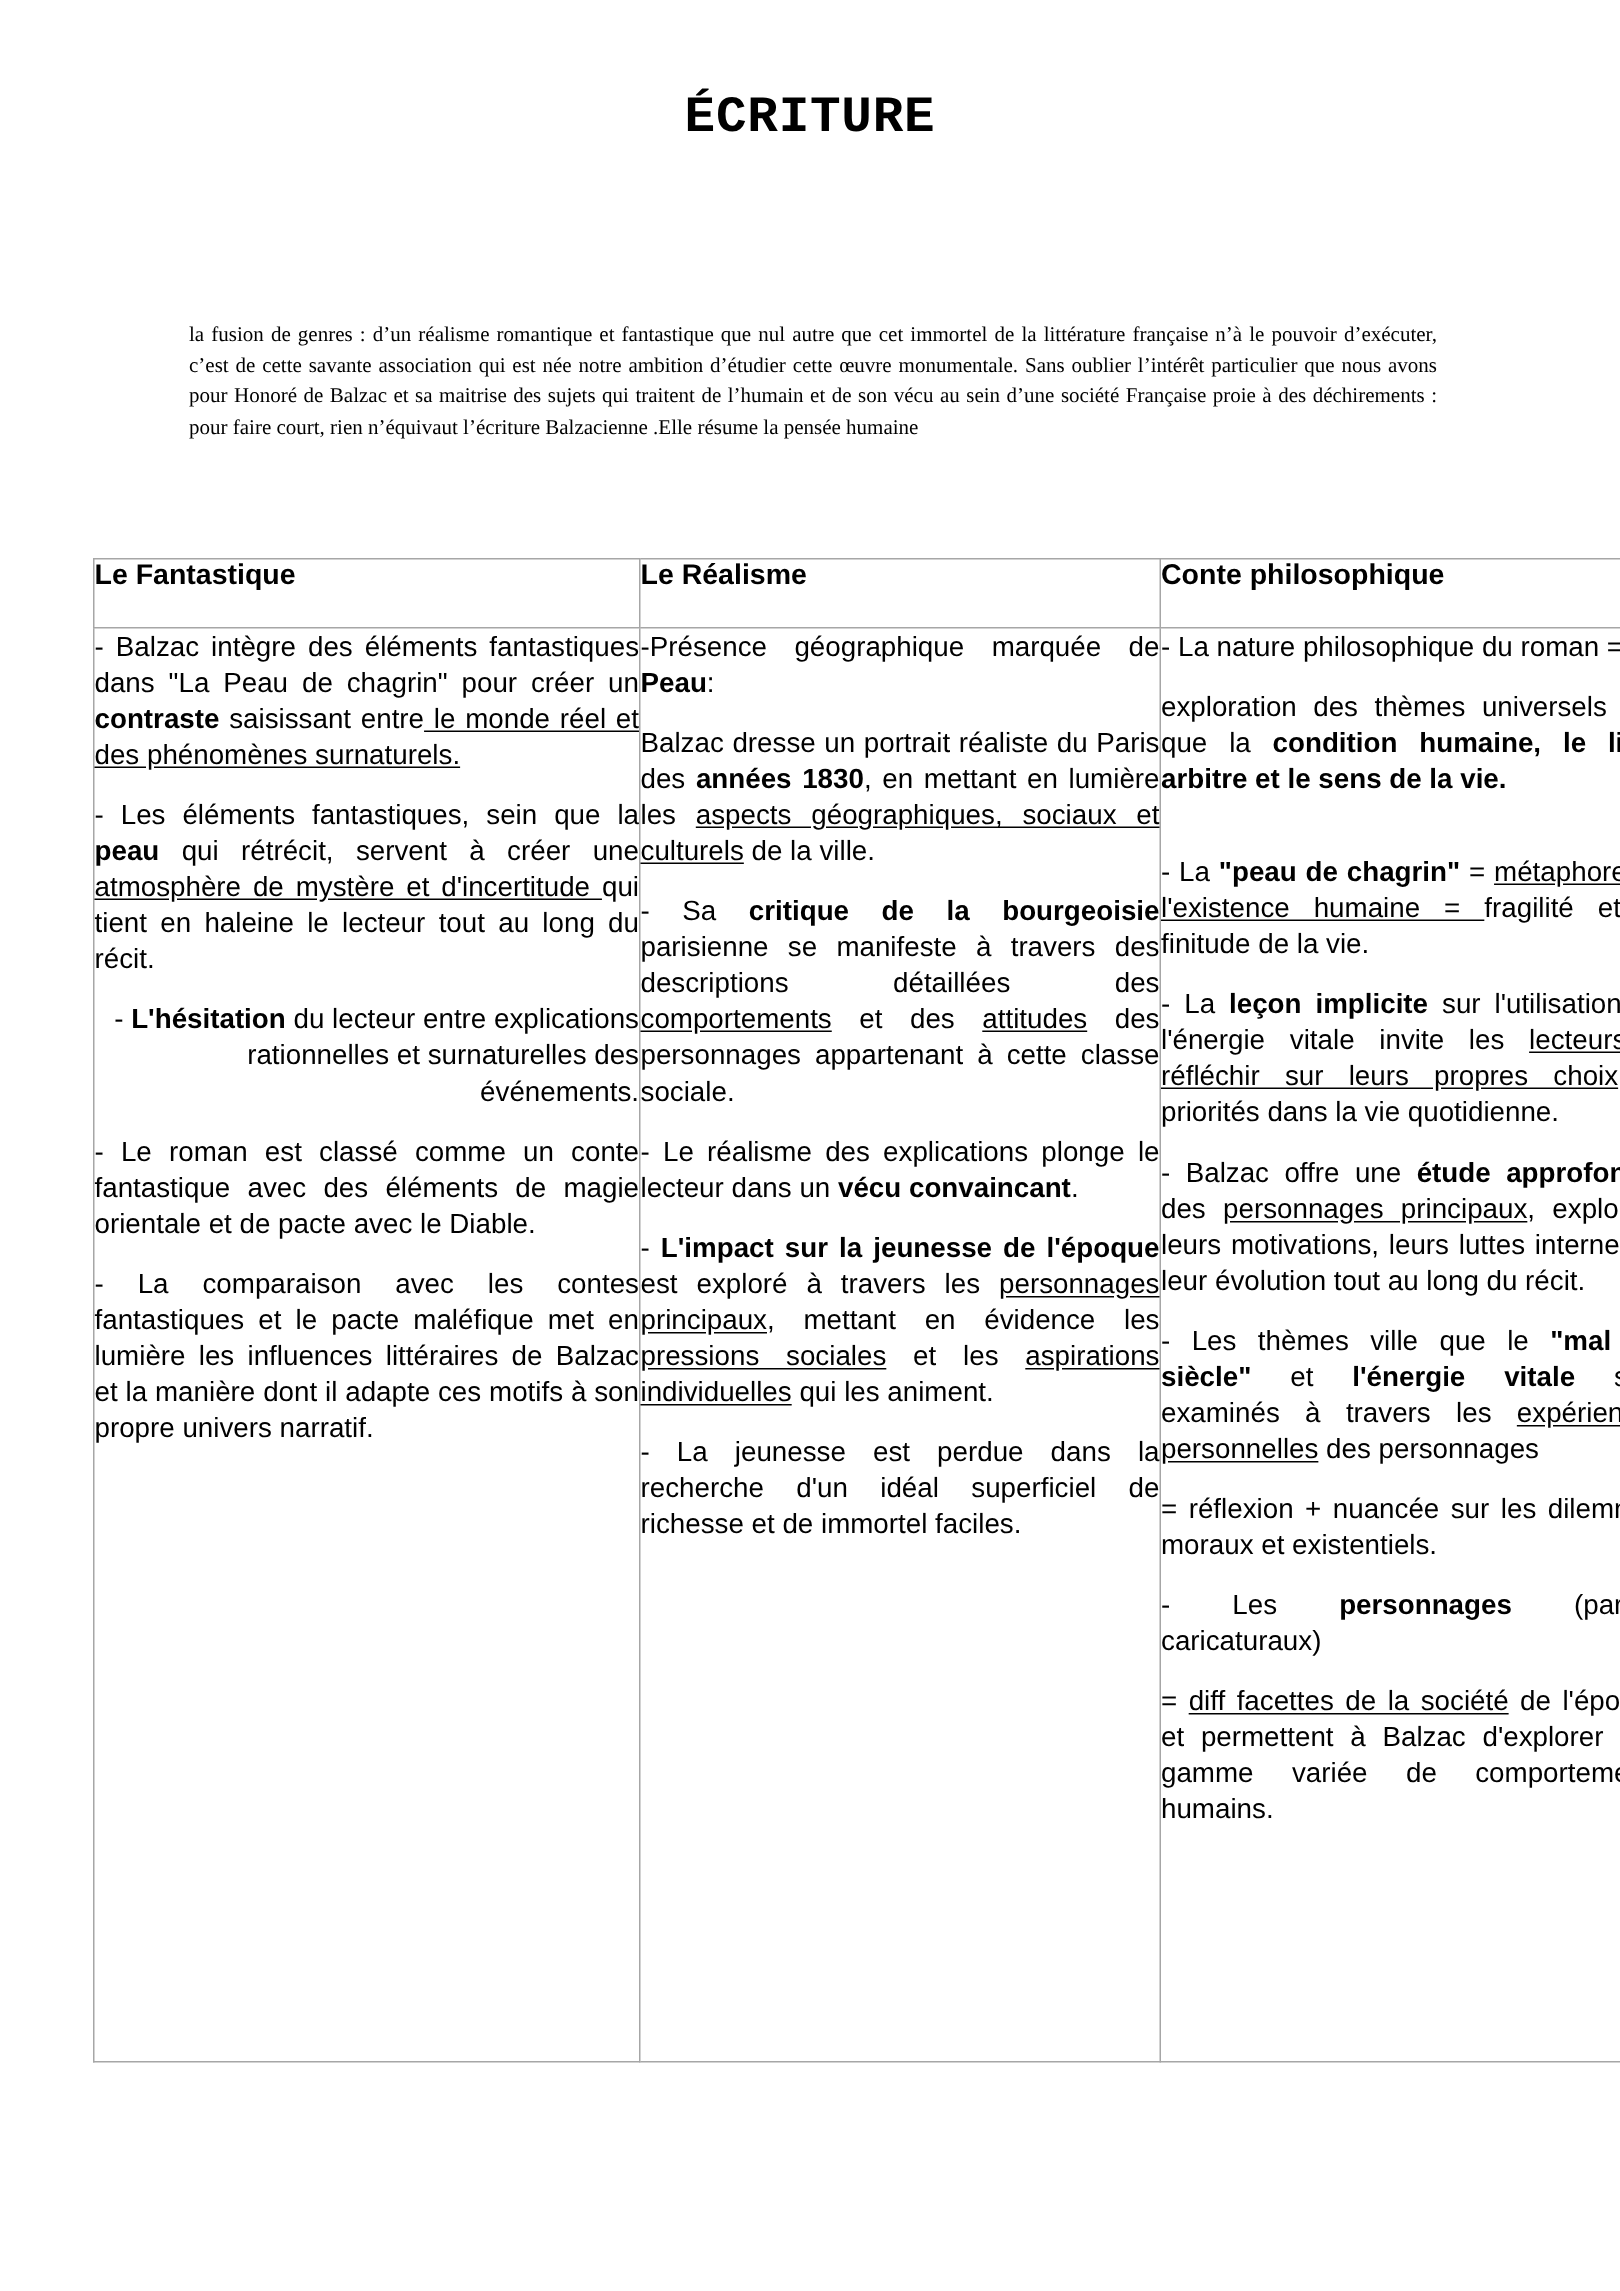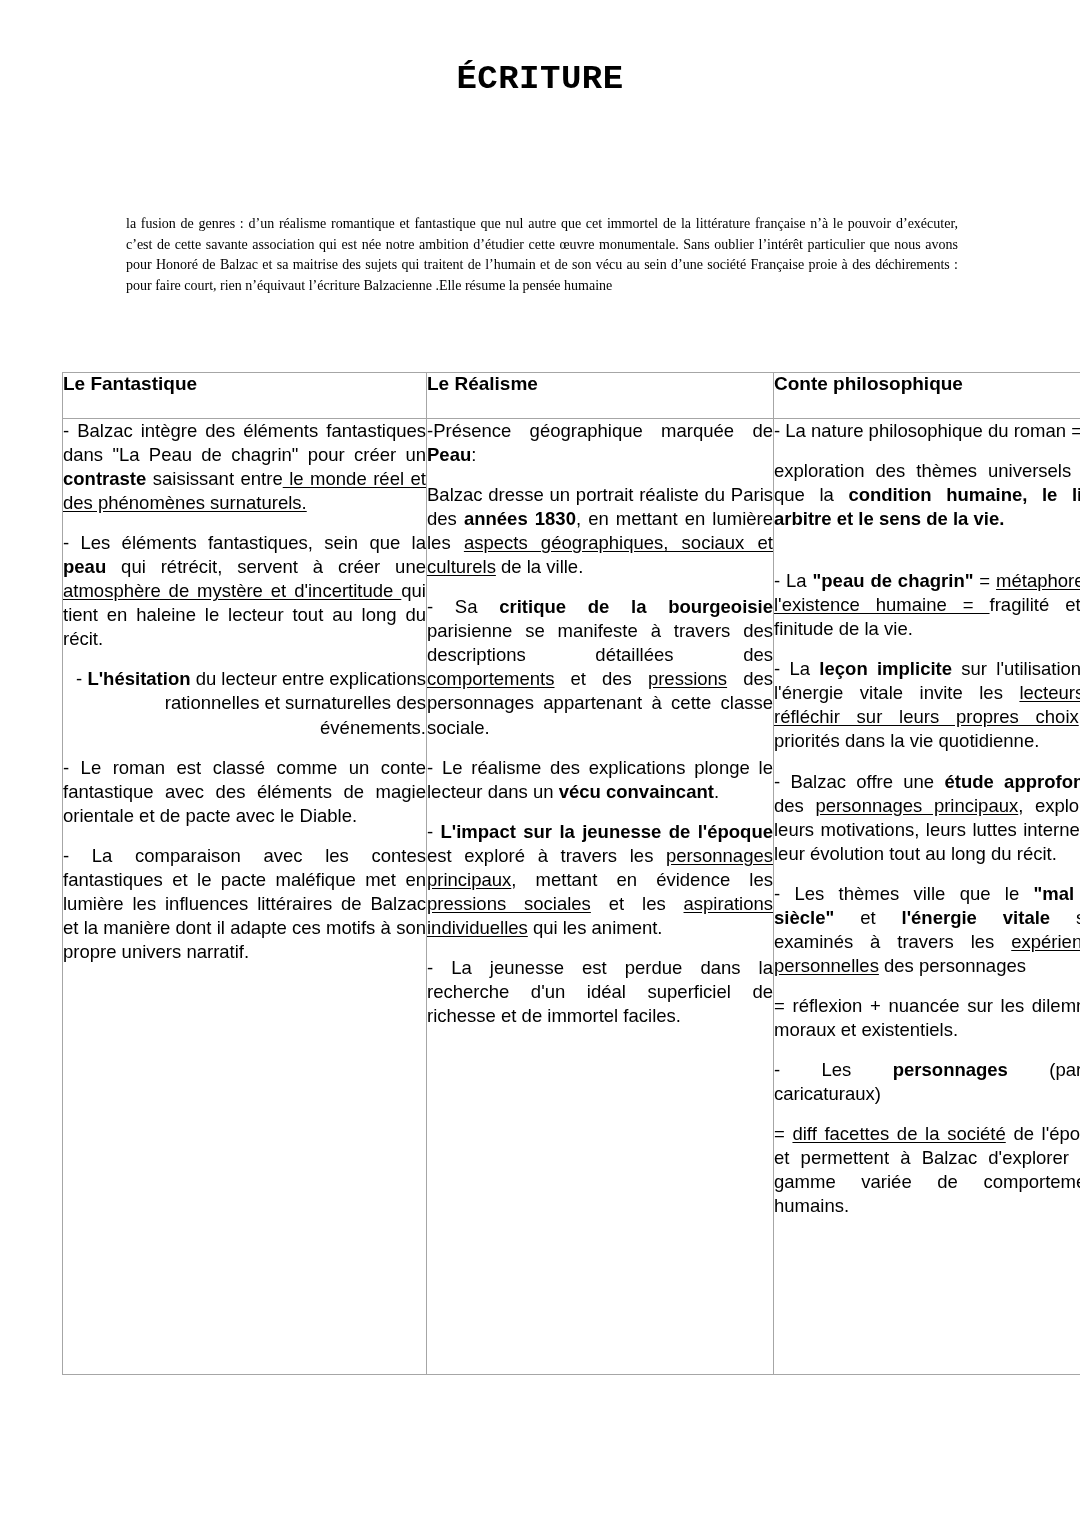--- a/index.html
+++ b/index.html
@@ -153,21 +153,21 @@
             <p class="para last">   - La comparaison avec les contes fantastiques et le pacte maléfique met en lumière les influences littéraires de Balzac et la manière dont il adapte ces motifs à son propre univers narratif.</p>
 
           </td>
 
           <td class="body-cell">
 
             <p class="para"><span>  -Présence géographique marquée de </span><b>Peau</b><span>:</span></p>
 
             <p class="para"><span>Balzac dresse un portrait réaliste du Paris des </span><b>années 1830</b><span>, en mettant en lumière les </span><u>aspects géographiques, sociaux et culturels</u><span> de la ville.</span></p>
 
-            <p class="para"><span>- Sa </span><b>critique de la bourgeoisie</b><span> parisienne se manifeste à travers des descriptions détaillées des </span><u>comportements</u><span> et des </span><u>pressions</u><span> des personnages appartenant à cette classe sociale.</span></p>
+            <p class="para"><span>- Sa </span><b>critique de la bourgeoisie</b><span> parisienne se manifeste à travers des descriptions détaillées des </span><u>comportements</u><span> et des </span><u>attitudes</u><span> des personnages appartenant à cette classe sociale.</span></p>
 
             <p class="para"><span>- Le réalisme des explications plonge le lecteur dans un </span><b>vécu convaincant</b><span>.</span></p>
 
             <p class="para"><span>   - </span><b>L'impact sur la jeunesse de l'époque</b><span> est exploré à travers les </span><u>personnages principaux</u><span>, mettant en évidence les </span><u>pressions sociales</u><span> et les </span><u>aspirations individuelles</u><span> qui les animent.</span></p>
 
             <p class="para last">- La jeunesse est perdue dans la recherche d'un idéal superficiel de richesse et de immortel faciles.</p>
 
           </td>
 
           <td class="body-cell">

